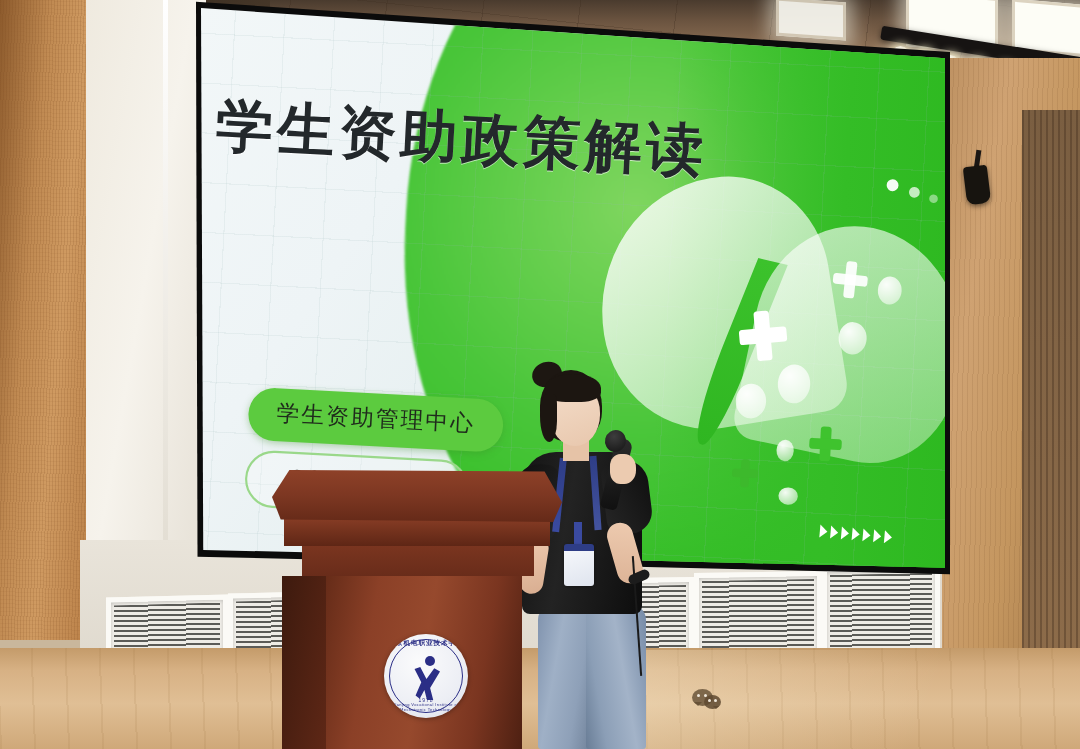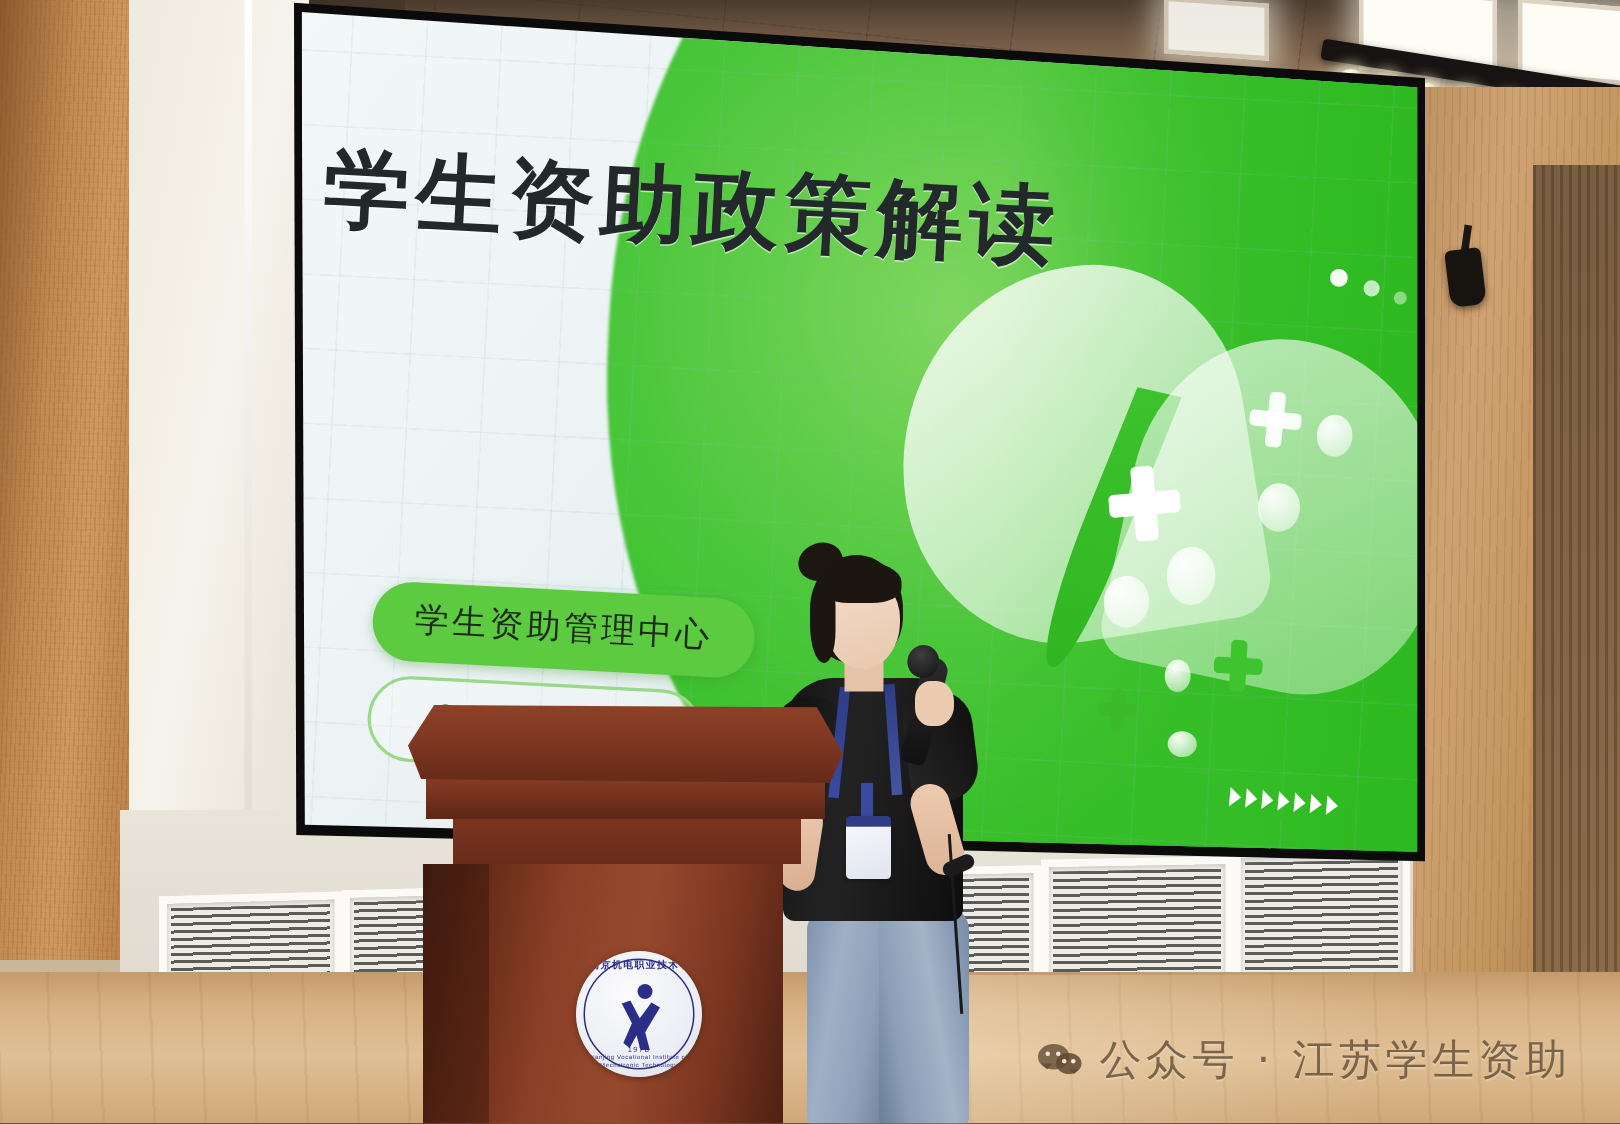--- a/index.html
+++ b/index.html
@@ -264,21 +264,21 @@
   .emblem-head{
     position:absolute; left:11px; top:0; width:10px; height:10px;
     border-radius:50%; background:#2b2e86;
   }
   .emblem-body{
     position:absolute; left:0; top:11px; width:26px; height:33px;
     background:#2b2e86;
     clip-path:polygon(2% 6%,24% 0%,48% 36%,78% 4%,100% 14%,62% 64%,74% 100%,50% 100%,40% 70%,22% 96%,6% 86%,28% 46%);
   }
   .emblem-cn{
-    position:absolute; left:0; top:5px; width:84px; text-align:right;
+    position:absolute; left:0; top:5px; width:84px; text-align:center;
     font-size:6.5px; color:#2b2e86; letter-spacing:1px; font-weight:700;
     font-family:"DejaVu Sans","Liberation Sans",sans-serif;
   }
   .emblem-en{
     position:absolute; left:0; bottom:6px; width:84px; text-align:center;
     font-size:4px; color:#2b2e86; letter-spacing:.4px;
     font-family:"Liberation Sans",sans-serif;
   }
   .emblem-year{
     position:absolute; left:0; bottom:15px; width:84px; text-align:center;
@@ -570,16 +570,15 @@
     <span class="wechat-icon">
       <span class="wc-big">
         <span class="wc-eye" style="left:5px; top:5px;"></span>
         <span class="wc-eye" style="left:12px; top:5px;"></span>
       </span>
       <span class="wc-small">
         <span class="wc-eye" style="left:4px; top:4px;"></span>
         <span class="wc-eye" style="left:10px; top:4px;"></span>
       </span>
     </span>
-    <span>公众号 · 江苏学生资助</span>
   </div>
 
 </div>
 
 </body></html>

